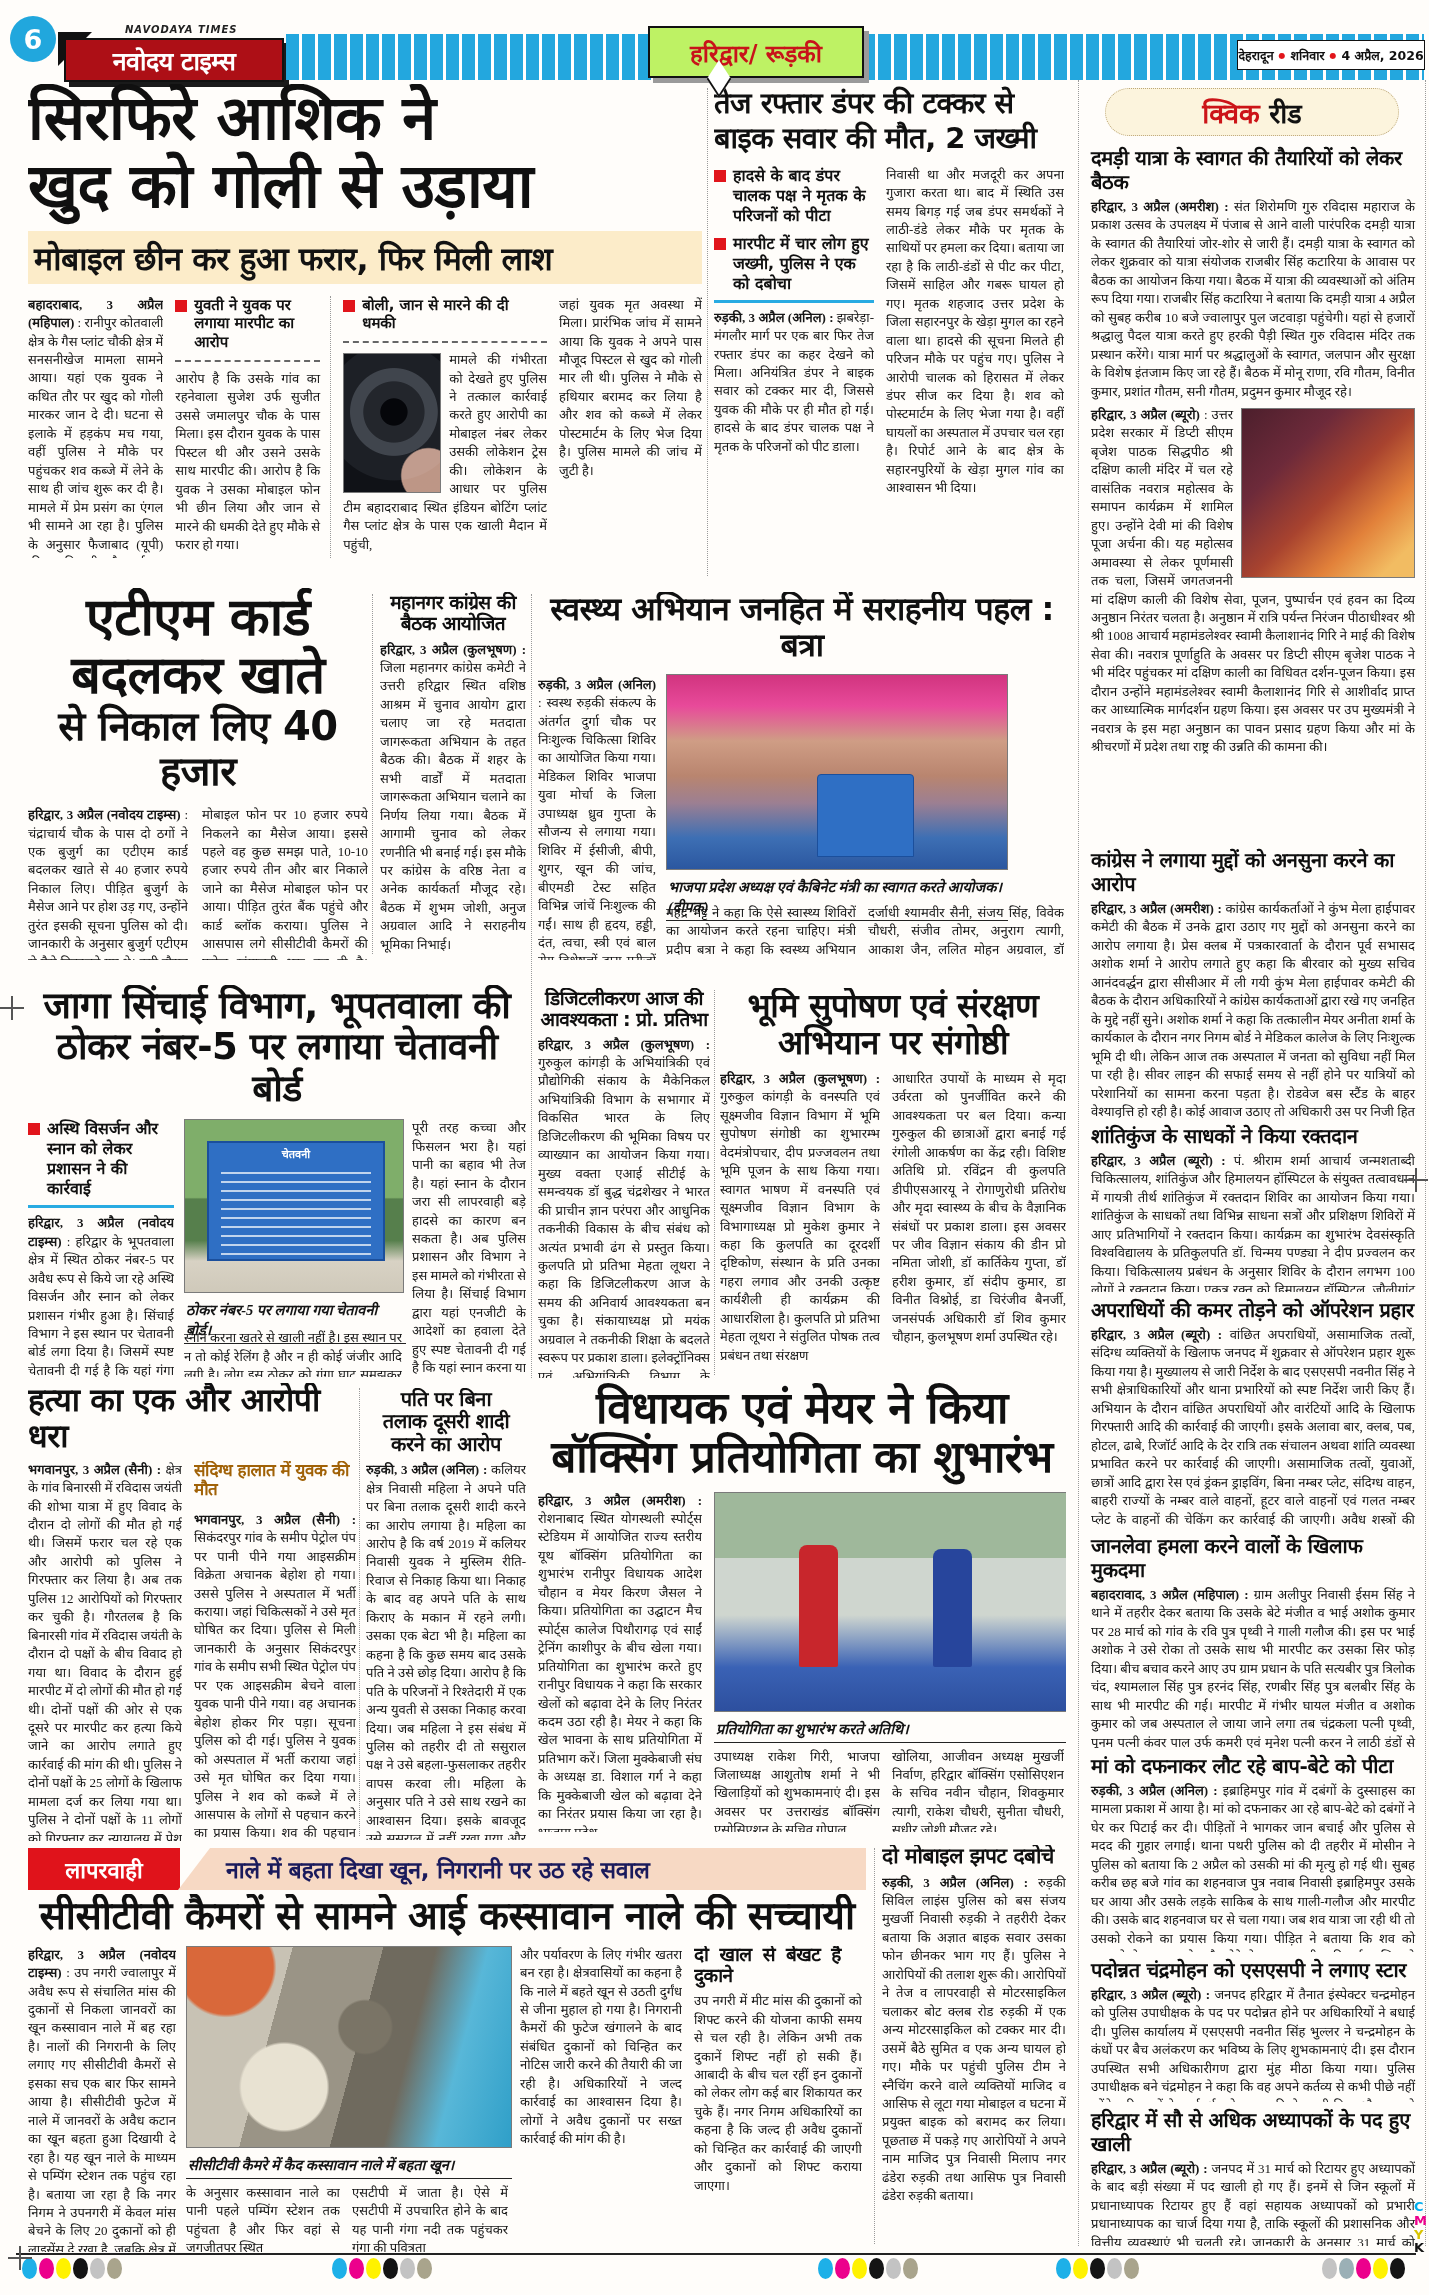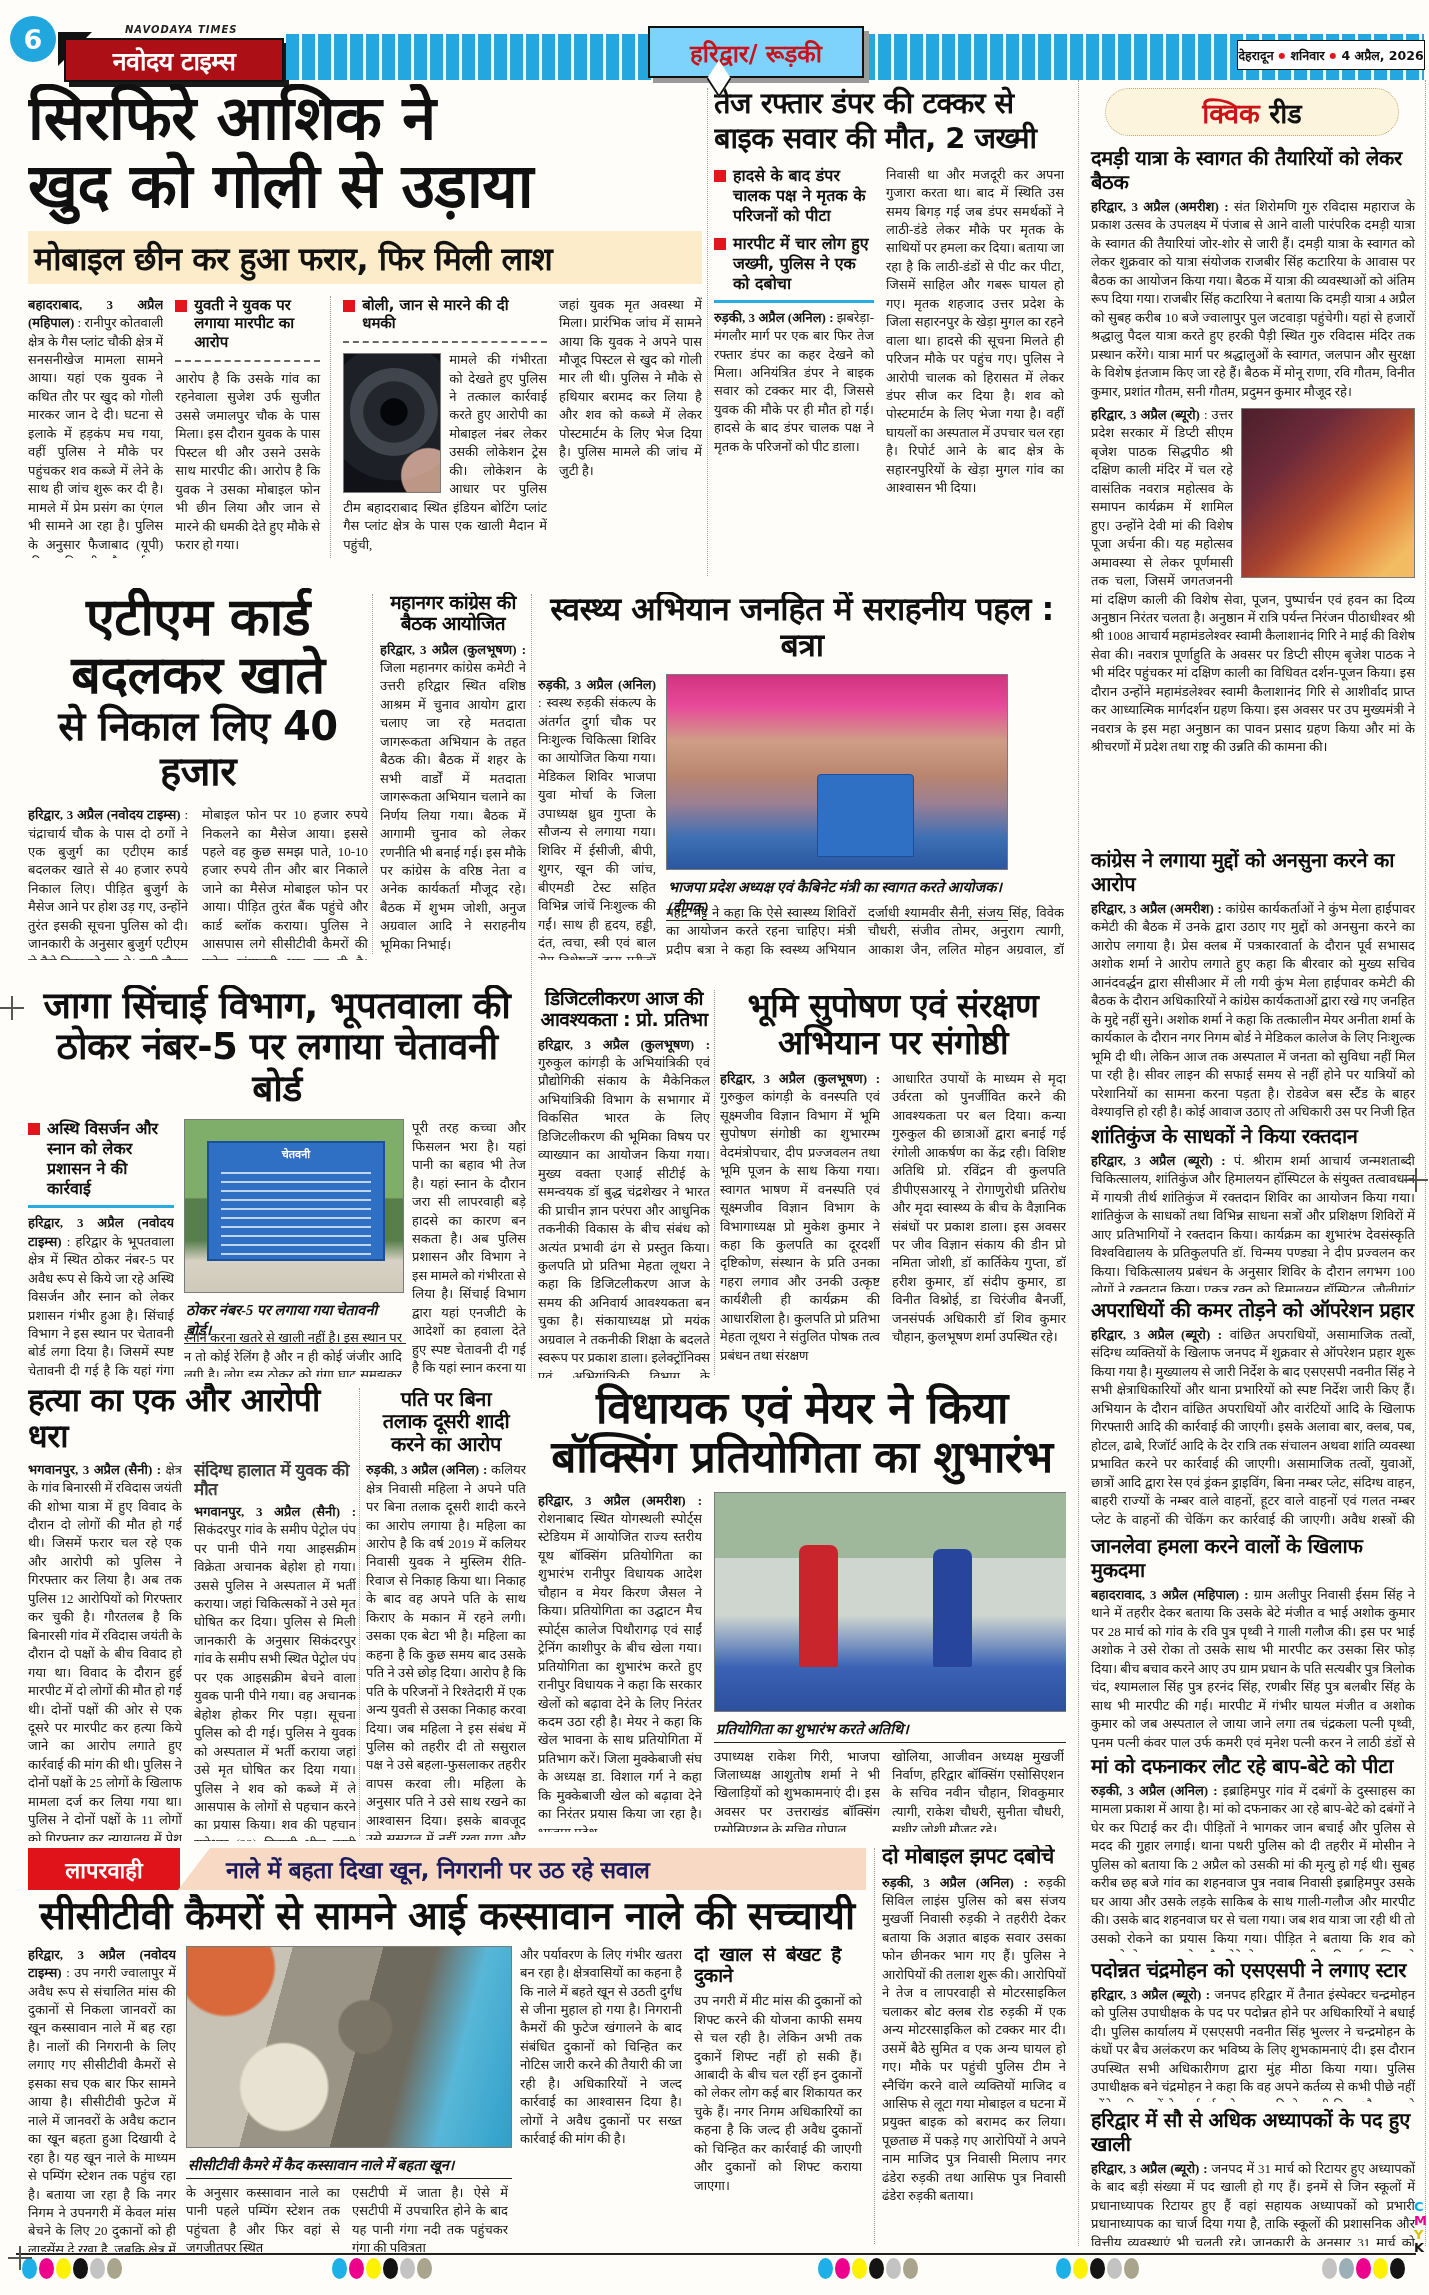--- a/index.html
+++ b/index.html
@@ -21,21 +21,21 @@
            color:#141414;padding:4px 2px;border-bottom:1px solid #222;}
   .qr-art{padding:6px 10px 8px 12px;}
   .qr-hl{font-weight:800;font-size:20px;line-height:1.2;color:#0e0e0e;margin-bottom:4px;
          font-family:"DejaVu Sans",sans-serif;letter-spacing:-.3px;}
   .crop{width:24px;height:24px;
         background:linear-gradient(to right,transparent calc(50% - .7px),#555 calc(50% - .7px) calc(50% + .7px),transparent calc(50% + .7px)),
                    linear-gradient(to bottom,transparent calc(50% - .7px),#555 calc(50% - .7px) calc(50% + .7px),transparent calc(50% + .7px));}
   .dotgrp{display:flex;gap:2px;}
   .dotgrp i{width:15px;height:21px;border-radius:50%;display:block;}
   .stripes{background:repeating-linear-gradient(90deg,#23a7de 0 13px,#ffffff 13px 16px);}
-  .bubble{background:#7dd3fc;border:2.5px solid #111;box-shadow:5px 5px 0 #9a9a9a;
+  .bubble{background:#bef264;border:2.5px solid #111;box-shadow:5px 5px 0 #9a9a9a;
           display:flex;align-items:center;justify-content:center;}
   .bubble:after{content:"";position:absolute;left:58px;bottom:-14px;width:20px;height:20px;
           background:#fff;border-right:2.5px solid #111;border-bottom:2.5px solid #111;
           transform:rotate(45deg) skew(12deg,12deg);}
   .circlebadge{border-radius:50%;background:#fff;border:2px solid #1a1a1a;
           box-shadow:0 0 0 5px #fff,0 0 16px 9px #f2d48a;
           display:flex;align-items:center;justify-content:center;text-align:center;
           font-weight:800;font-size:17px;line-height:1.3;padding:14px;color:#0d0d0d;}
 </style>
 </head>
@@ -274,21 +274,21 @@
   </div>
 
   <div class="abs" style="left:28px;top:1383px;width:328px;height:458px;overflow:hidden;">
     <div class="hd" style="font-size:32px;margin-bottom:6px;">हत्या का एक और आरोपी धरा</div>
     <div class="cols" style="gap:12px;height:406px;">
       <div class="bt" style="width:154px;overflow:hidden;">
         <span class="dl">भगवानपुर, 3 अप्रैल (सैनी) :</span>
         <span>क्षेत्र के गांव बिनारसी में रविदास जयंती की शोभा यात्रा में हुए विवाद के दौरान दो लोगों की मौत हो गई थी। जिसमें फरार चल रहे एक और आरोपी को पुलिस ने गिरफ्तार कर लिया है। अब तक पुलिस 12 आरोपियों को गिरफ्तार कर चुकी है। गौरतलब है कि बिनारसी गांव में रविदास जयंती के दौरान दो पक्षों के बीच विवाद हो गया था। विवाद के दौरान हुई मारपीट में दो लोगों की मौत हो गई थी। दोनों पक्षों की ओर से एक दूसरे पर मारपीट कर हत्या किये जाने का आरोप लगाते हुए कार्रवाई की मांग की थी। पुलिस ने दोनों पक्षों के 25 लोगों के खिलाफ मामला दर्ज कर लिया गया था। पुलिस ने दोनों पक्षों के 11 लोगों को गिरफ्तार कर न्यायालय में पेश कर दिया गया है। साथ ही फरार चल रहे बबलेश को बीती रात गिरफ्तार कर उसके खिलाफ कार्रवाई करते हुए कोर्ट में पेश कर दिया गया है। भगवानपुर थाना प्रभारी रितेश शाह ने बताया कि अन्य फरार आरोपियों</span>
       </div>
       <div style="width:162px;overflow:hidden;">
-        <div class="hd" style="font-size:17px;color:#404040;margin-bottom:4px;">संदिग्ध हालात में युवक की मौत</div>
+        <div class="hd" style="font-size:17px;color:#a16207;margin-bottom:12px;">संदिग्ध हालात में युवक की मौत</div>
         <div class="bt"><span class="dl">भगवानपुर, 3 अप्रैल (सैनी) :</span>
           <span>सिकंदरपुर गांव के समीप पेट्रोल पंप पर पानी पीने गया आइसक्रीम विक्रेता अचानक बेहोश हो गया। उससे पुलिस ने अस्पताल में भर्ती कराया। जहां चिकित्सकों ने उसे मृत घोषित कर दिया। पुलिस से मिली जानकारी के अनुसार सिकंदरपुर गांव के समीप सभी स्थित पेट्रोल पंप पर एक आइसक्रीम बेचने वाला युवक पानी पीने गया। वह अचानक बेहोश होकर गिर पड़ा। सूचना पुलिस को दी गई। पुलिस ने युवक को अस्पताल में भर्ती कराया जहां उसे मृत घोषित कर दिया गया। पुलिस ने शव को कब्जे में ले आसपास के लोगों से पहचान करने का प्रयास किया। शव की पहचान रामेश्वर (22) निवासी भील बस्ती राजस्थान के रूप में हुई है।</span></div>
 
       </div>
     </div>
   </div>
 
   <div class="abs vdot" style="left:359px;top:1388px;height:448px;"></div>
 
   <div class="abs" style="left:366px;top:1388px;width:160px;height:452px;overflow:hidden;">

